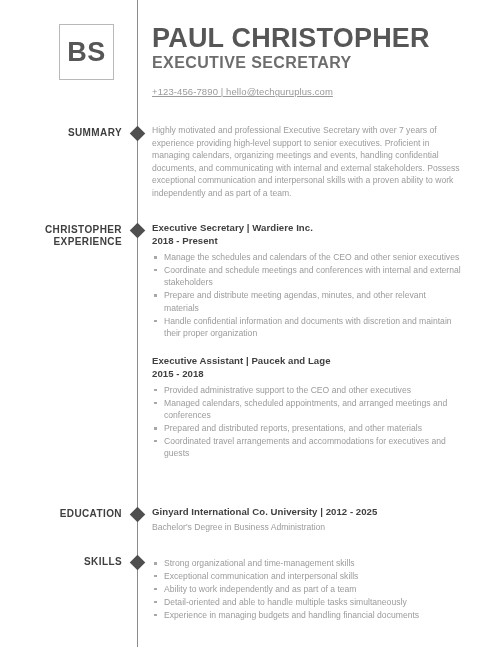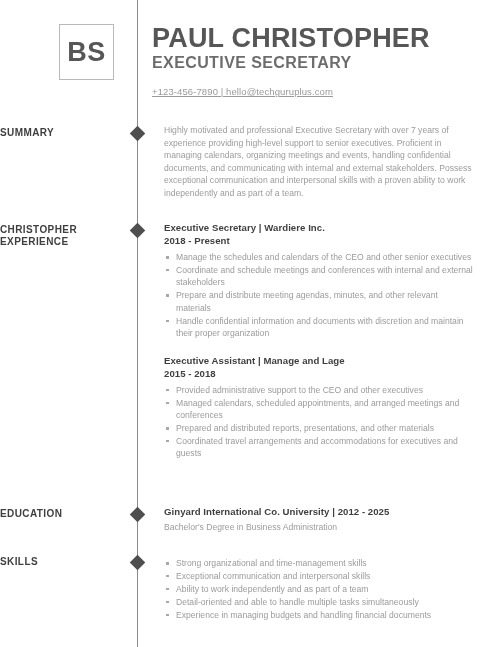--- a/index.html
+++ b/index.html
@@ -94,38 +94,39 @@
   .section {
     position: absolute;
     left: 0;
     width: 501px;
   }
   .section-label {
     position: absolute;
     left: 0;
     top: 0;
     width: 122px;
+    text-align: right;
     font-size: 10px;
     font-weight: bold;
     letter-spacing: 0.4px;
     color: #3f3f3f;
     line-height: 12px;
   }
   .diamond {
     position: absolute;
     left: 132px;
     top: 1px;
     width: 11px;
     height: 11px;
     background: #4f4f4f;
     transform: rotate(45deg);
   }
   .section-body {
     position: absolute;
-    left: 164px;
+    left: 152px;
     top: -3px;
     width: 310px;
   }
 
   
   .para {
     font-size: 8.6px;
     line-height: 12.6px;
     color: #9b9b9b;
     margin: 0;
@@ -216,21 +217,21 @@
           <li>Manage the schedules and calendars of the CEO and other senior executives</li>
           <li>Coordinate and schedule meetings and conferences with internal and external stakeholders</li>
           <li>Prepare and distribute meeting agendas, minutes, and other relevant materials</li>
           <li>Handle confidential information and documents with discretion and maintain their proper organization</li>
         </ul>
       </div>
 
       <div class="gap-entry"></div>
 
       <div class="entry">
-        <div class="entry-title">Executive Assistant  | Manage and Lage</div>
+        <div class="entry-title">Executive Assistant  | Paucek and Lage</div>
         <div class="entry-dates">2015 - 2018</div>
         <ul class="bullets">
           <li>Provided administrative support to the CEO and other executives</li>
           <li>Managed calendars, scheduled appointments, and arranged meetings and conferences</li>
           <li>Prepared and distributed reports, presentations, and other materials</li>
           <li>Coordinated travel arrangements and accommodations for executives and guests</li>
         </ul>
       </div>
 
     </div>

